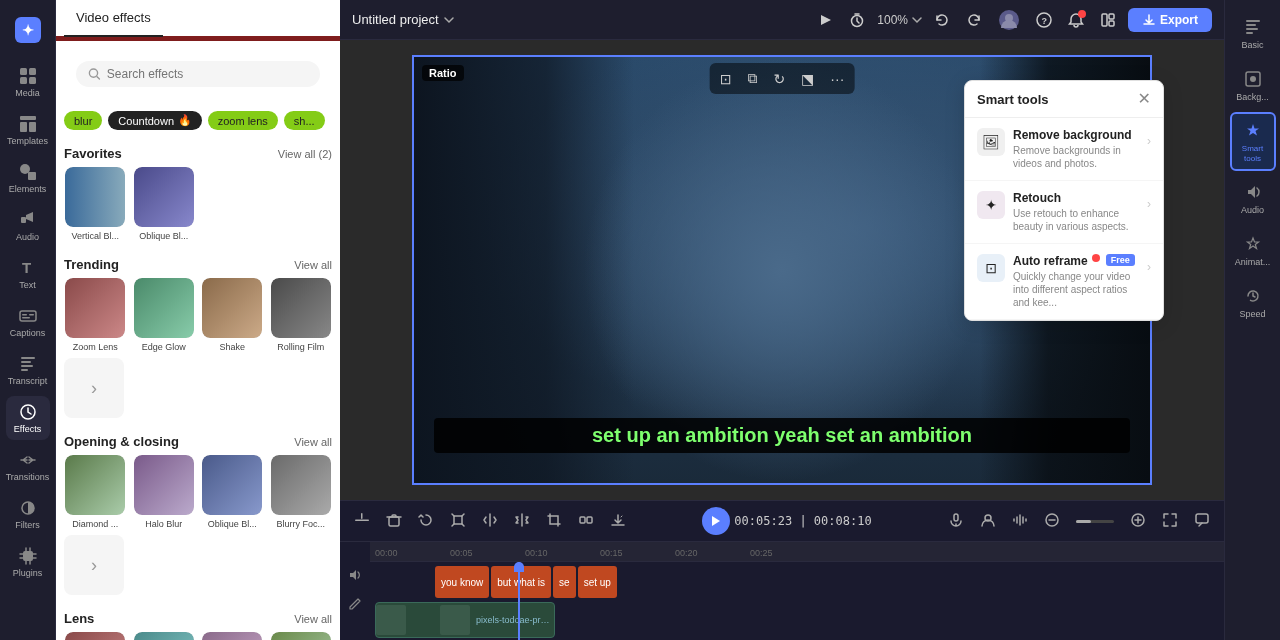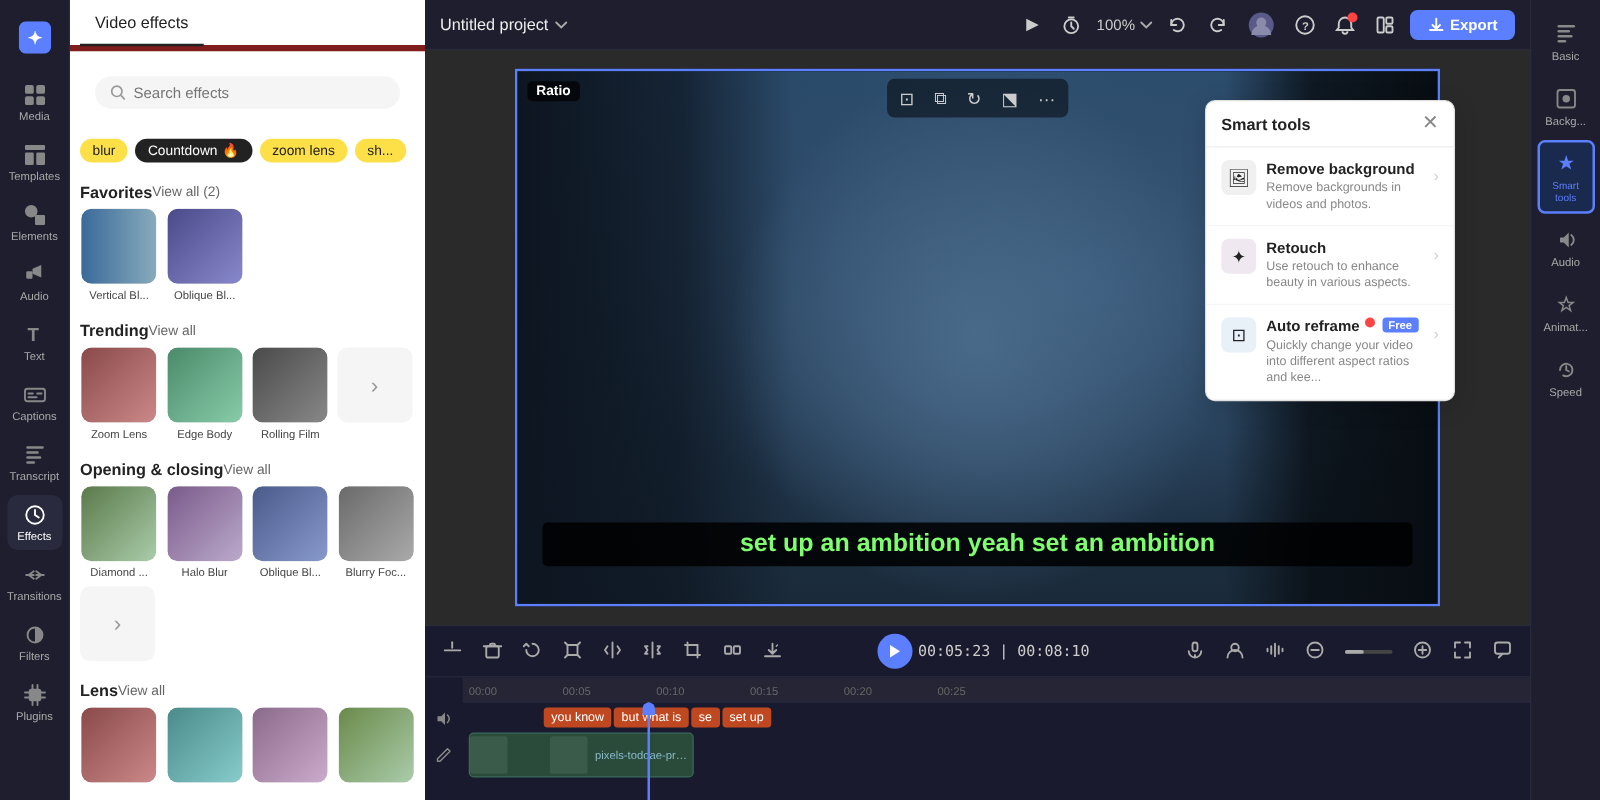--- a/index.html
+++ b/index.html
@@ -83,39 +83,39 @@
       color: #555;
       width: 100%;
     }
     .filter-tags {
       display: flex;
       gap: 6px;
       padding: 4px 8px 8px;
       overflow-x: auto;
     }
     .filter-tag {
-      background: #fde047;
+      background: #84cc16;
       border-radius: 12px;
       padding: 3px 10px;
       font-size: 11px;
       cursor: pointer;
       white-space: nowrap;
       display: flex;
       align-items: center;
       gap: 4px;
     }
     .filter-tag.active { background: #222; color: #fff; }
     .effects-scroll {
       flex: 1;
       overflow-y: auto;
       padding: 0 8px;
     }
     .section-header {
       display: flex;
-      justify-content: flex-start;
+      justify-content: space-between;
       align-items: center;
       padding: 8px 0 6px;
     }
     .section-title {
       font-size: 13px;
       font-weight: 600;
       color: #222;
     }
     .view-all {
       font-size: 11px;
@@ -483,21 +483,21 @@
       position: relative;
       height: 80px;
     }
     .subtitle-track {
       display: flex;
       gap: 2px;
       padding: 4px 0 2px;
       padding-left: 5px;
     }
     .subtitle-chip {
-      height: 16px;
+      height: 32px;
       border-radius: 3px;
       padding: 0 6px;
       font-size: 10px;
       display: flex;
       align-items: center;
       color: #fff;
       font-weight: 500;
       white-space: nowrap;
     }
     .video-track {
@@ -719,21 +719,27 @@
       <div class="effect-item">
         <div class="effect-thumb">
             <div class="effect-thumb-inner thumb-zoom-lens"></div>
           </div>
         <span class="effect-label">Zoom Lens</span>
       </div>
       <div class="effect-item">
         <div class="effect-thumb">
             <div class="effect-thumb-inner thumb-edge-glow"></div>
           </div>
-        <span class="effect-label">Edge Body</span>
+        <span class="effect-label">Edge Glow</span>
+      </div>
+      <div class="effect-item">
+        <div class="effect-thumb">
+            <div class="effect-thumb-inner thumb-shake"></div>
+          </div>
+        <span class="effect-label">Shake</span>
       </div>
       <div class="effect-item">
         <div class="effect-thumb">
             <div class="effect-thumb-inner thumb-rolling"></div>
           </div>
         <span class="effect-label">Rolling Film</span>
       </div>
       <div class="more-btn">›</div>
     </div>
 

